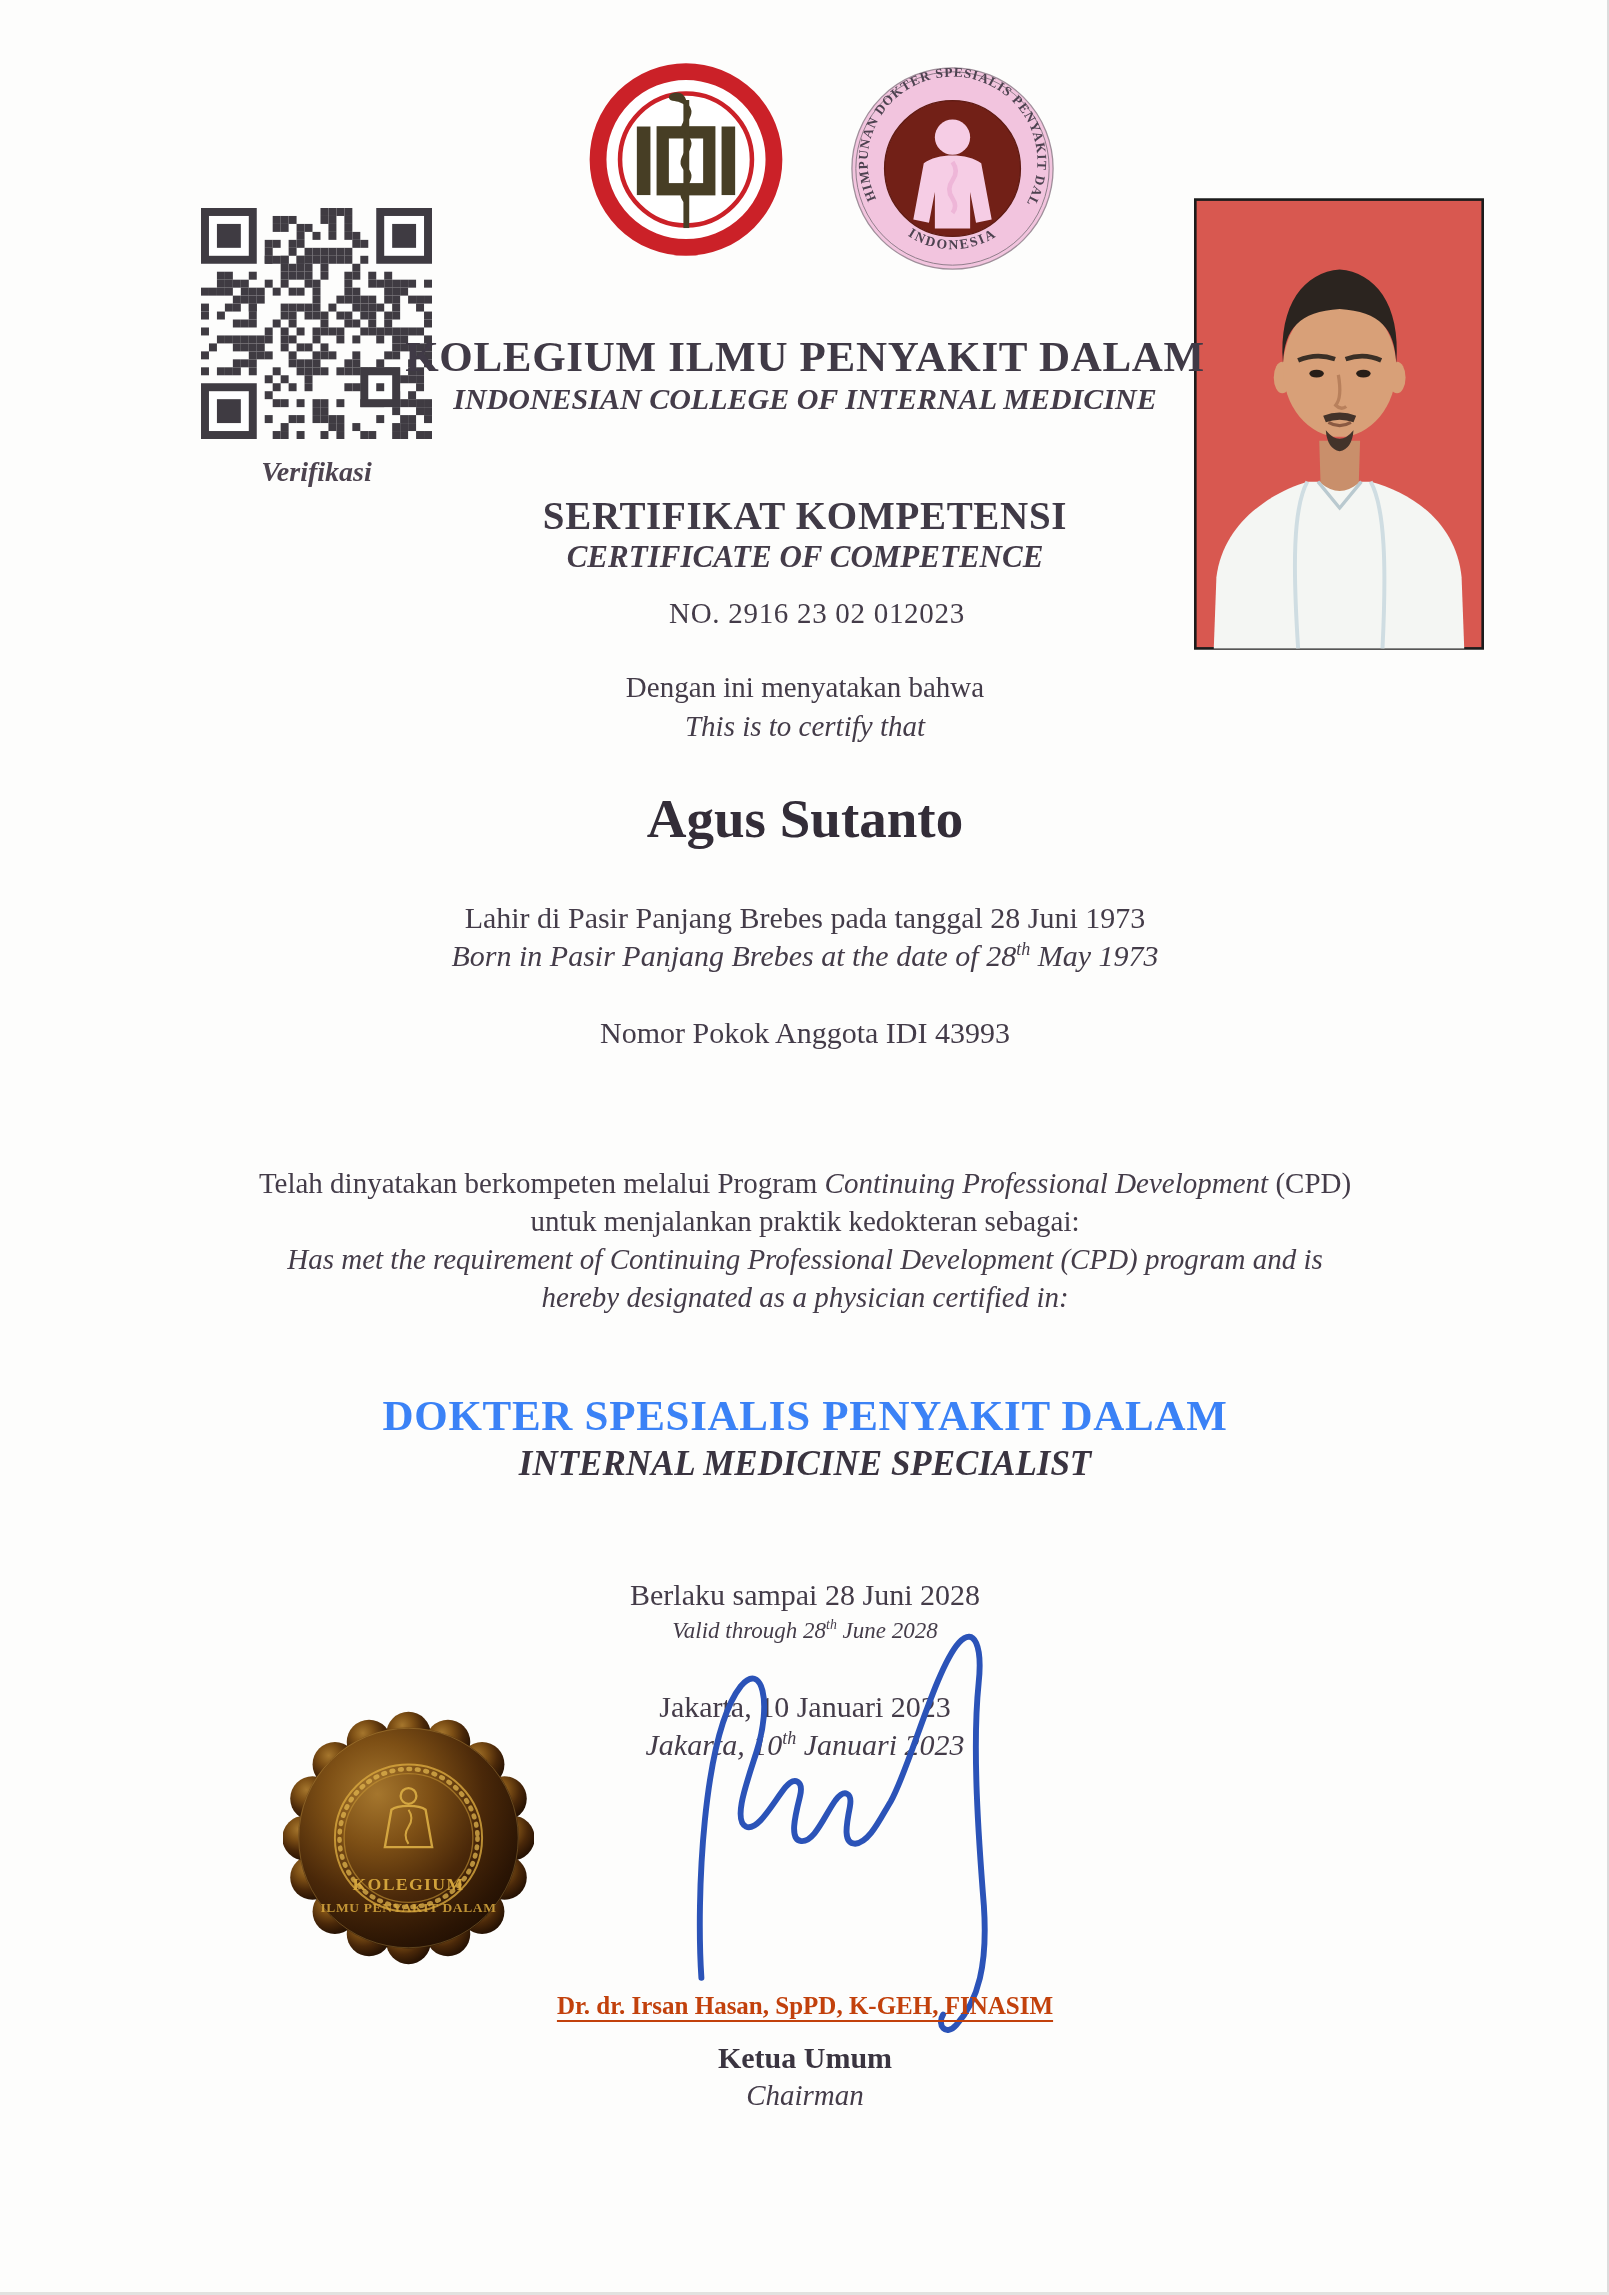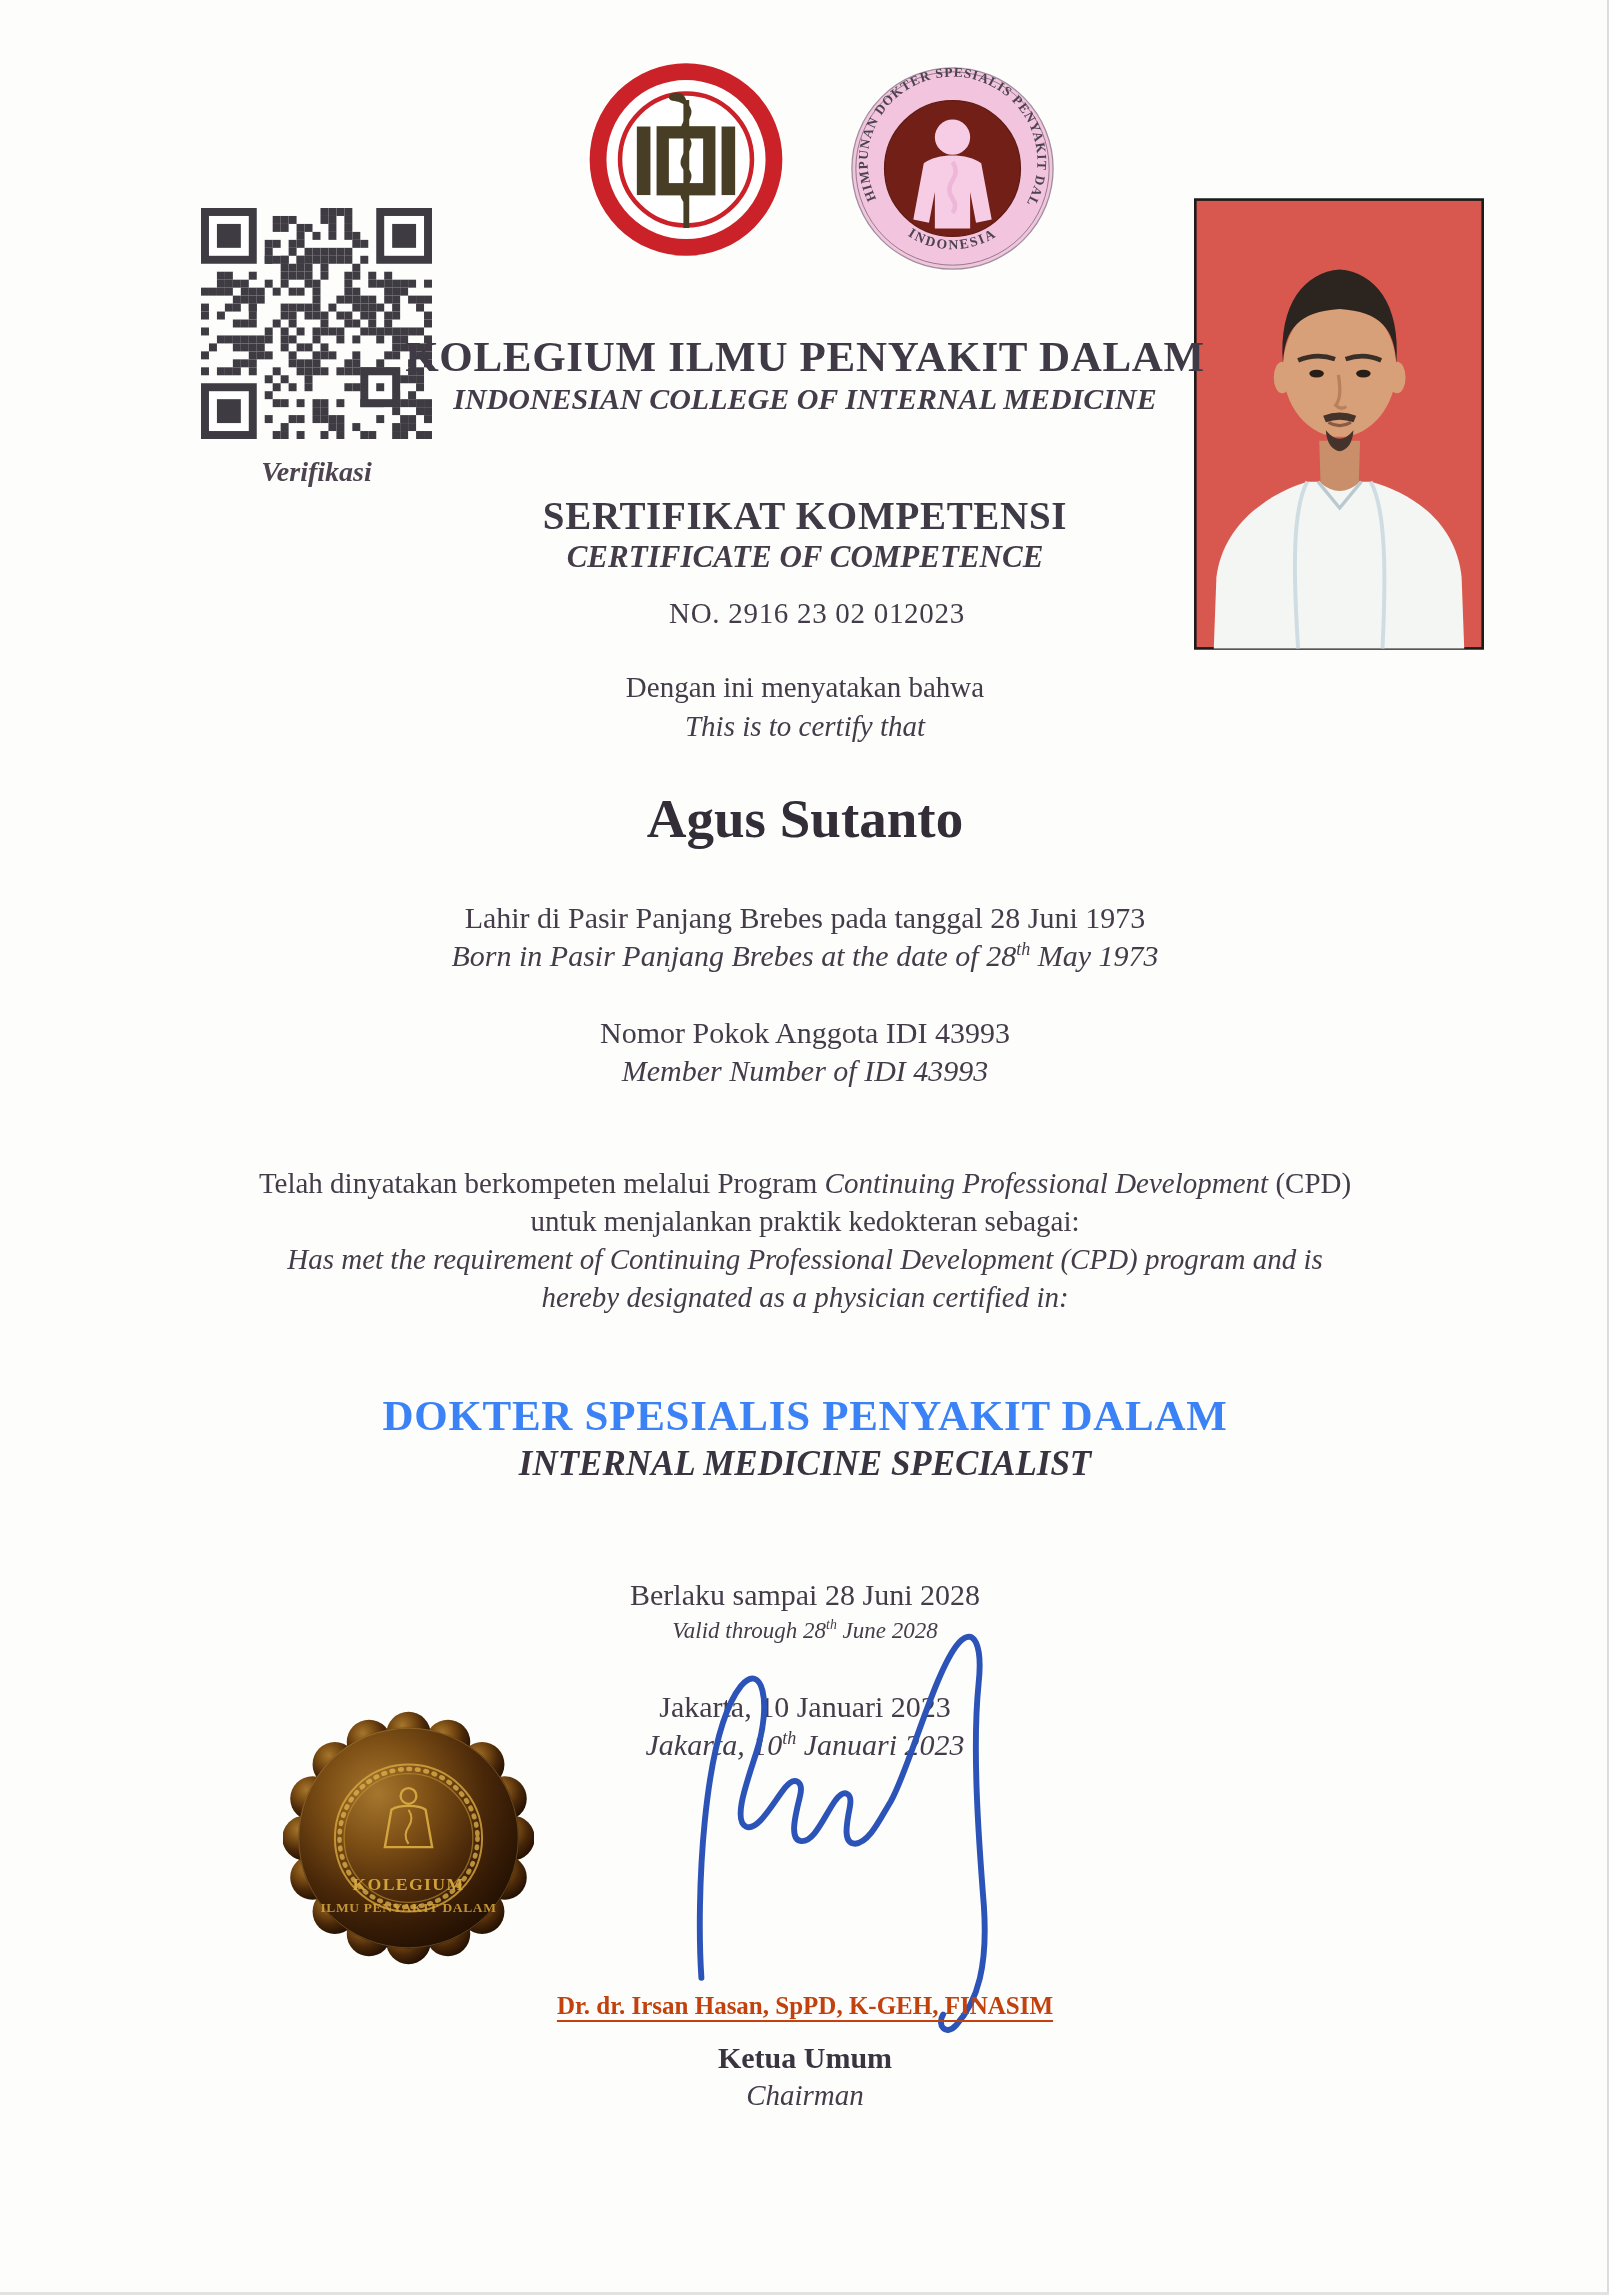--- a/index.html
+++ b/index.html
@@ -422,21 +422,20 @@
   <div class="line i" style="top:710px;font-size:29px;">This is to certify that</div>
 
   <div class="line b" style="top:787px;font-size:55px;color:var(--text-dark);">Agus Sutanto</div>
 
   <div class="line" style="top:901px;font-size:30px;">Lahir di Pasir Panjang Brebes pada tanggal 28 Juni 1973</div>
   <div class="line i" style="top:939px;font-size:30px;">
     <span>Born in Pasir Panjang Brebes at the date of 28</span><span class="sup">th</span><span> May 1973</span>
   </div>
 
   <div class="line" style="top:1016px;font-size:30px;">Nomor Pokok Anggota IDI 43993</div>
-  <div class="line i" style="top:1054px;font-size:30px;">Member Number of IDI 43993</div>
 
   <div class="line" style="top:1167px;font-size:29px;">
     <span>Telah dinyatakan berkompeten melalui Program </span><span class="i">Continuing Professional Development</span><span> (CPD)</span>
   </div>
   <div class="line" style="top:1205px;font-size:29px;">untuk menjalankan praktik kedokteran sebagai:</div>
   <div class="line i" style="top:1243px;font-size:29px;">Has met the requirement of Continuing Professional Development (CPD) program and is</div>
   <div class="line i" style="top:1281px;font-size:29px;">hereby designated as a physician certified in:</div>
 
   <div class="line b" style="top:1391px;font-size:43px;letter-spacing:0.7px;color:#3b82f6;">DOKTER SPESIALIS PENYAKIT DALAM</div>
   <div class="line b i" style="top:1444px;font-size:35px;color:#3a3440;">INTERNAL MEDICINE SPECIALIST</div>

